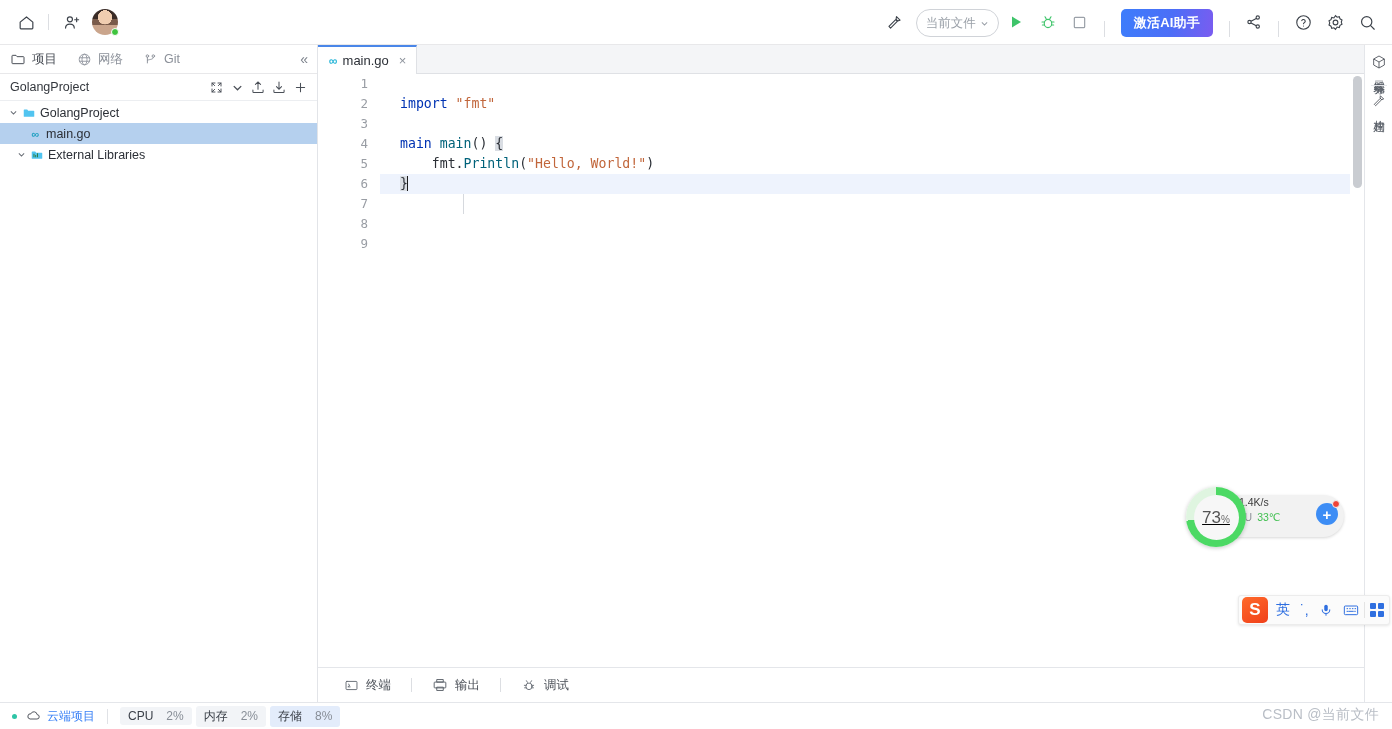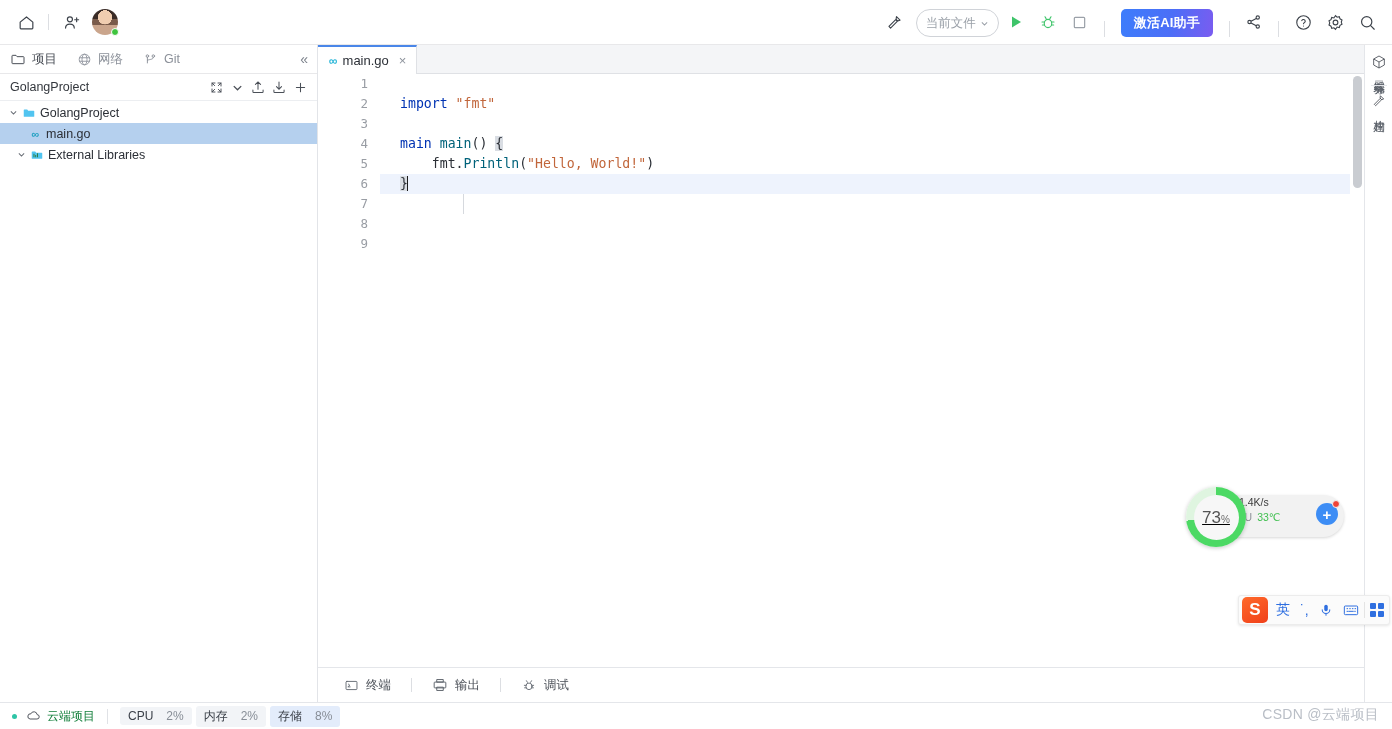--- a/index.html
+++ b/index.html
@@ -168,21 +168,21 @@
   }
   .bw-sep { width: 1px; height: 14px; background: #dcdee2; margin: 0 4px; }
 
   
   .statusbar {
     position: absolute; left: 0; bottom: 0; width: 1392px; height: 27px;
     background: #fff; border-top: 1px solid #e4e6ea;
     display: flex; align-items: center; padding-left: 12px; font-size: 12px;
   }
   .sb-dot { width: 5px; height: 5px; border-radius: 50%; background: #2ec4a6; margin-right: 9px; }
-  .sb-cloud { display: flex; align-items: center; gap: 6px; color: #15803d; cursor: pointer; }
+  .sb-cloud { display: flex; align-items: center; gap: 6px; color: #3b82f6; cursor: pointer; }
   .sb-sepline { width: 1px; height: 15px; background: #e0e2e6; margin: 0 12px; }
   .sb-metric {
     display: flex; align-items: center; gap: 13px; background: #f2f4f7;
     padding: 2px 8px; border-radius: 3px; margin-right: 4px; cursor: pointer;
   }
   .sb-metric.hi { background: #e3ecfb; }
   .sb-mk { color: #3b4049; }
   .sb-mv { color: #878d96; }
   .watermark {
     position: absolute; right: 13px; bottom: 5px; font-size: 14px; color: #b9bec6;
@@ -578,16 +578,16 @@
       <span class="sb-mv">2%</span>
     </div>
     <div class="sb-metric">
       <span class="sb-mk">内存</span>
       <span class="sb-mv">2%</span>
     </div>
     <div class="sb-metric hi">
       <span class="sb-mk">存储</span>
       <span class="sb-mv">8%</span>
     </div>
-    <div class="watermark">CSDN @云端项目</div>
+    <div class="watermark">CSDN @当前文件</div>
   </div>
 
 </div>
 
 </body></html>

